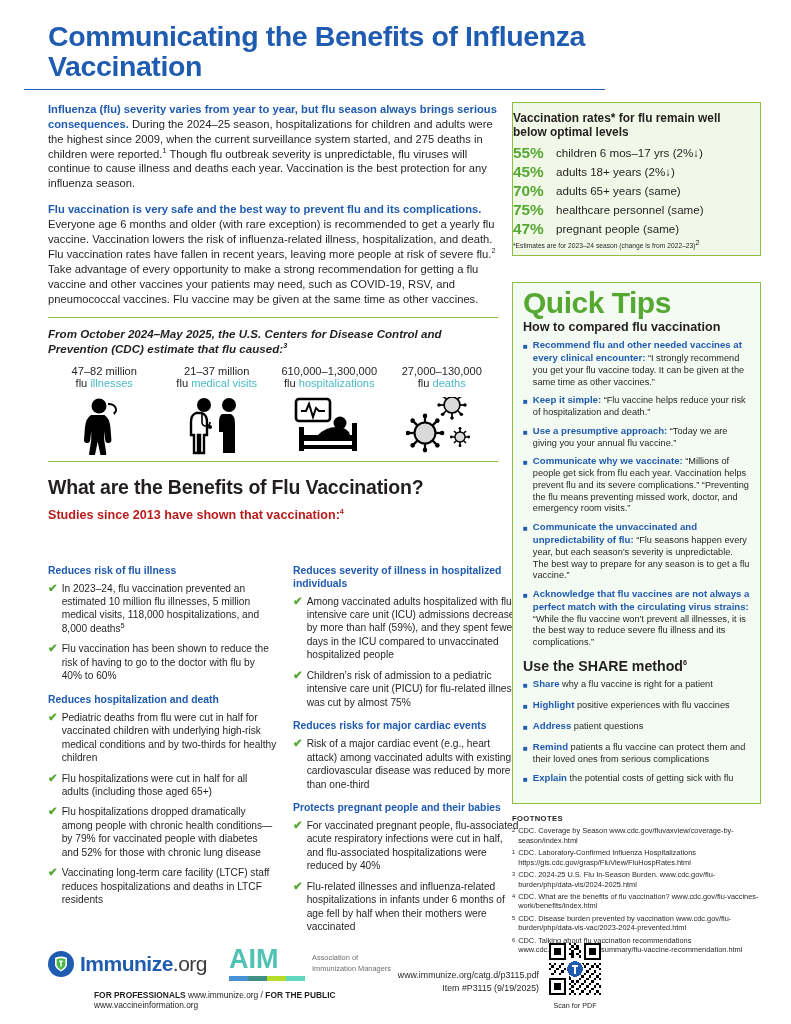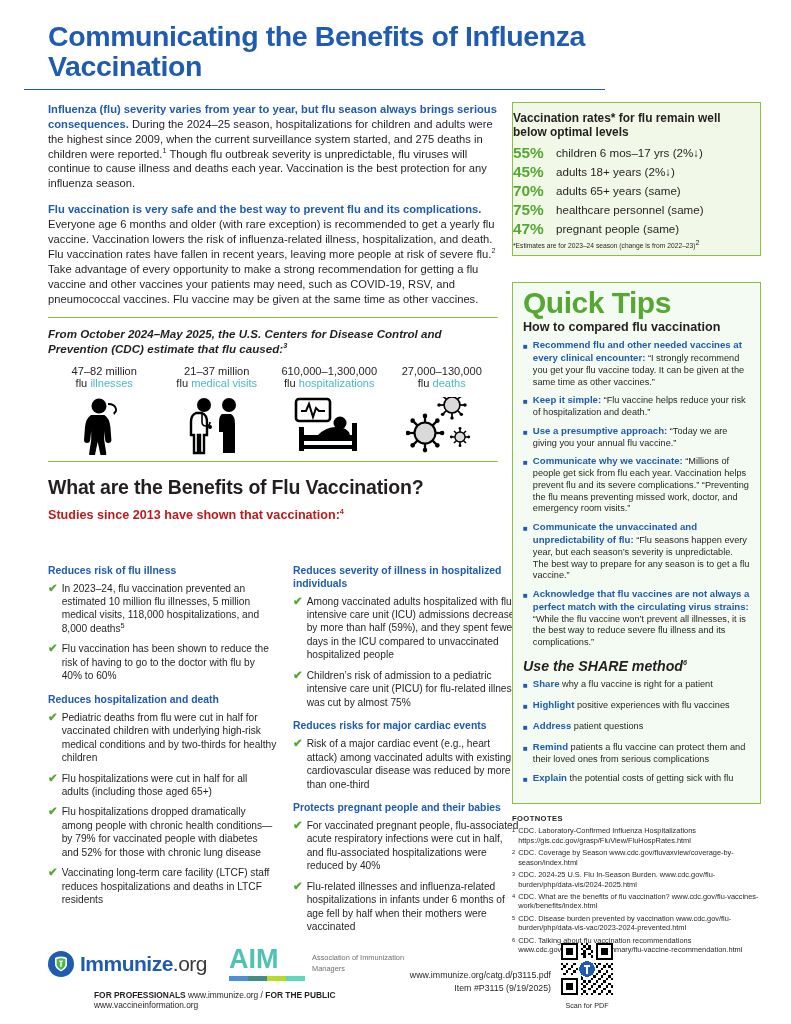--- a/index.html
+++ b/index.html
@@ -61,34 +61,34 @@
   .ratebox h4 { font-size: 11.9px; font-weight: bold; color: #231f20; line-height: 1.22; margin-bottom: 4px; }
   .rate-row { display: flex; align-items: center; gap: 5px; margin-bottom: 1px; }
   .rate-pct { color: #55a832; font-weight: bold; font-size: 15.4px; width: 38px; flex: none; }
   .rate-txt { font-size: 11.6px; color: #231f20; }
   .rate-note { font-size: 6.7px; color: #231f20; margin-top: 4px; line-height: 1.2; }
 
   
   .qtbox { border: 1.4px solid #8cbf3f; background: #f4fbf3; padding: 4px 10px 10px 10px; }
   .qt-title { font-size: 30px; font-weight: bold; color: #55a832; line-height: 1.08; letter-spacing: -0.5px; }
   .qt-sub { font-size: 12.6px; font-weight: bold; color: #231f20; margin: 1px 0 5px 0; }
-  .qt-sub2 { font-size: 14.2px; font-weight: bold; color: #231f20; margin: 9px 0 4px 0; font-style: italic; }
+  .qt-sub2 { font-size: 14.2px; font-weight: bold; color: #231f20; margin: 9px 0 4px 0; }
   .bullet-item { display: flex; gap: 5px; margin-bottom: 6px; line-height: 1.28; }
   .bsq { color: #1f5bb0; font-size: 8px; flex: none; line-height: 1.9; }
   .btext { font-size: 9.2px; color: #231f20; }
   .btext b { color: #1f5bb0; font-weight: bold; font-size: 9.6px; }
   .btext .q { color: #231f20; }
 
   
   .fn-title { font-size: 7.6px; font-weight: bold; color: #231f20; letter-spacing: 0.4px; margin: 10px 0 3px 0; }
   .fn { display: flex; gap: 3px; font-size: 7.4px; line-height: 1.28; margin-bottom: 3px; color: #231f20; }
   .fn-n { flex: none; font-size: 5.6px; vertical-align: super; padding-top: 1px; }
 
   
-  .footer { position: absolute; left: 48px; right: 16px; bottom: 14px; display: flex; justify-content: center; align-items: flex-end; }
+  .footer { position: absolute; left: 48px; right: 28px; bottom: 14px; display: flex; justify-content: center; align-items: flex-end; }
   .foot-left { }
   .logos { display: flex; align-items: center; gap: 22px; }
   .imm-logo { display: flex; align-items: center; gap: 6px; }
   .imm-mark { width: 26px; height: 26px; border-radius: 50%; background: #1f5bb0; display:flex; align-items:center; justify-content:center; }
   .imm-word { font-size: 21px; font-weight: bold; color: #1f5bb0; letter-spacing: -0.5px; }
   .imm-word span { font-weight: normal; color: #3a3a3a; }
   .aim-logo { display: flex; align-items: center; gap: 7px; }
   .aim-letters { font-size: 27px; font-weight: bold; color: #4fc2b4; letter-spacing: 0px; line-height: 1; }
   .aim-bar { display:flex; height:5px; width:76px; margin-top:3px; }
   .aim-text { font-size: 7.4px; color: #6d6e71; line-height: 1.42; }
@@ -396,26 +396,26 @@
           <span class="btext"><b>Remind</b><span> patients a flu vaccine can protect them and their loved ones from serious complications</span></span>
         </div>
         <div class="bullet-item">
           <span class="bsq">■</span>
           <span class="btext"><b>Explain</b><span> the potential costs of getting sick with flu</span></span>
         </div>
       </div>
 
       <div class="fn-title">FOOTNOTES</div>
       <div class="fn">
+          <span class="fn-n">2</span>
+          <span>CDC. Coverage by Season www.cdc.gov/fluvaxview/coverage-by-season/index.html</span>
+        </div>
+      <div class="fn">
           <span class="fn-n">1</span>
           <span>CDC. Laboratory-Confirmed Influenza Hospitalizations https://gis.cdc.gov/grasp/FluView/FluHospRates.html</span>
-        </div>
-      <div class="fn">
-          <span class="fn-n">2</span>
-          <span>CDC. Coverage by Season www.cdc.gov/fluvaxview/coverage-by-season/index.html</span>
         </div>
       <div class="fn">
           <span class="fn-n">3</span>
           <span>CDC. 2024-25 U.S. Flu In-Season Burden. www.cdc.gov/flu-burden/php/data-vis/2024-2025.html</span>
         </div>
       <div class="fn">
           <span class="fn-n">4</span>
           <span>CDC. What are the benefits of flu vaccination? www.cdc.gov/flu-vaccines-work/benefits/index.html</span>
         </div>
       <div class="fn">

